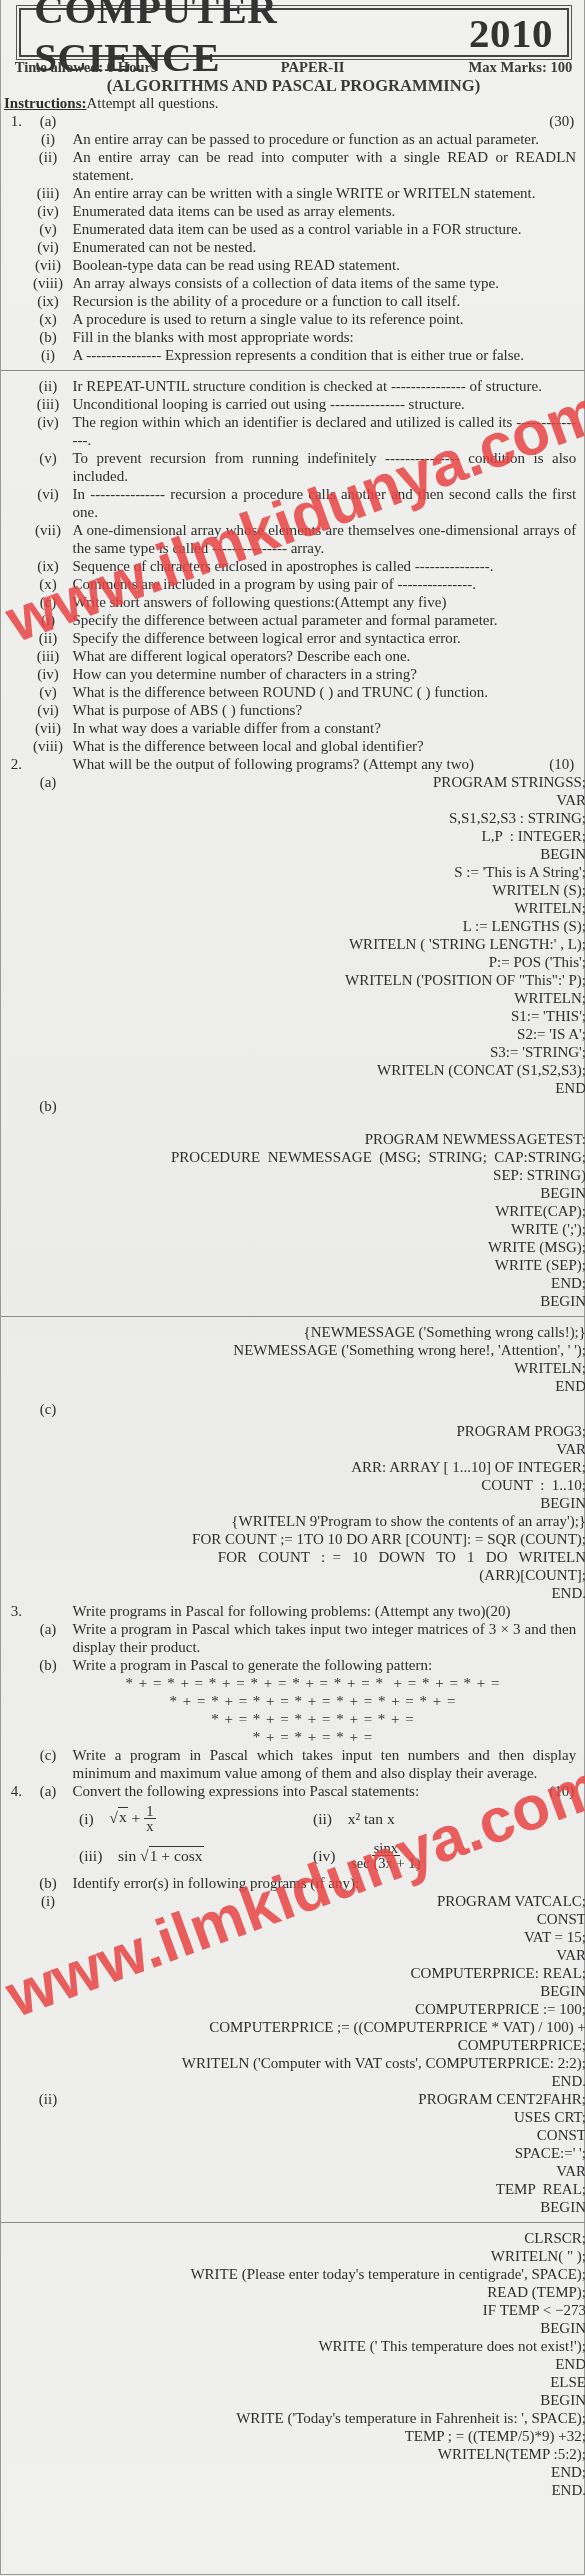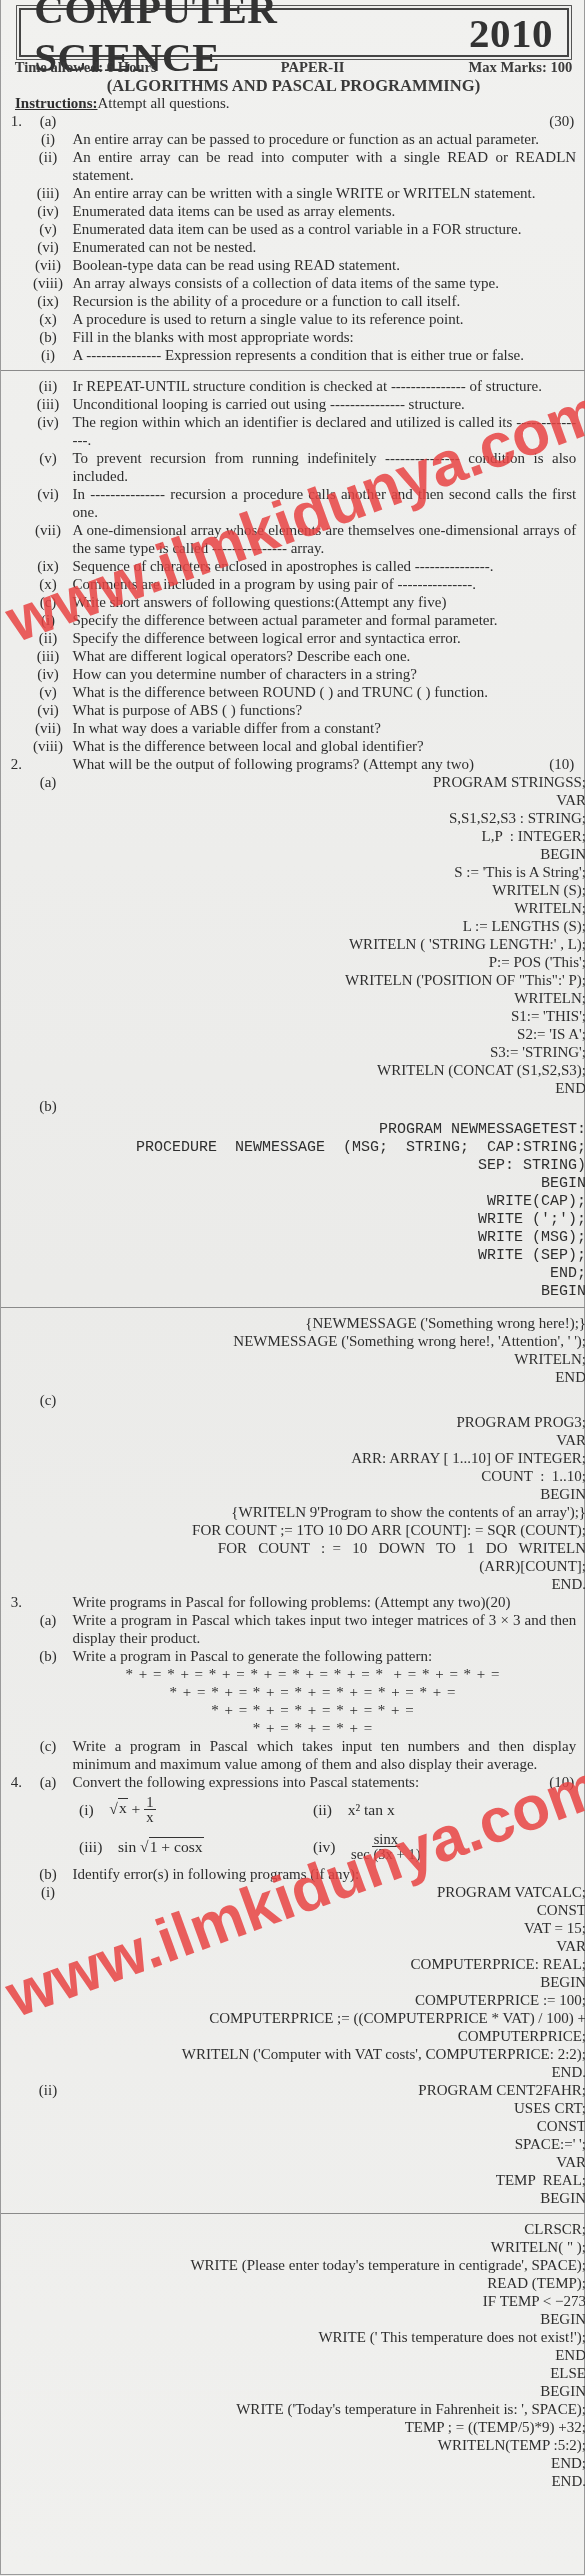--- a/index.html
+++ b/index.html
@@ -56,21 +56,21 @@
   </div>
 
   <div class="meta-row">
     <span>Time allowed: 6 Hours</span>
     <span>PAPER-II</span>
     <span>Max Marks: 100</span>
   </div>
   <div class="subtitle">(ALGORITHMS AND PASCAL PROGRAMMING)</div>
 
   <div class="content">
-    <div class="row" style="padding-left:14px;">
+    <div class="row" style="padding-left:3px;">
       <span style="text-decoration:underline;font-weight:bold;">Instructions:</span>
         <span> Attempt all questions.</span>
     </div>
 
     <div class="row">
       <span class="num">1.</span>
       <span class="lab">(a)</span>
       <span class="marks">(30)</span>
     </div>
     <div id="q1a-items">
@@ -237,23 +237,23 @@
     <div class="row">
       <span class="num"></span>
       <span class="lab">(a)</span>
       <span class="txt"></span>
     </div>
     <div class="code" id="q2a-code" style="margin-top:-18px;"><div>PROGRAM STRINGSS;</div><div>VAR</div><div>      S,S1,S2,S3 : STRING;</div><div>      L,P  : INTEGER;</div><div>BEGIN</div><div>      S := 'This is A String';</div><div>      WRITELN (S);</div><div>      WRITELN;</div><div>      L := LENGTHS (S);</div><div>      WRITELN ( 'STRING LENGTH:' , L);</div><div>      P:= POS ('This';</div><div>      WRITELN ('POSITION OF "This":' P);</div><div>      WRITELN;</div><div>      S1:= 'THIS';</div><div>      S2:= 'IS A';</div><div>      S3:= 'STRING';</div><div>      WRITELN (CONCAT (S1,S2,S3);</div><div>END</div></div>
     <div class="row">
       <span class="num"></span>
       <span class="lab">(b)</span>
     </div>
-    <div class="code" id="q2b-code1" style="padding-left:69px;margin-top:6px;font-family:Liberation Mono, monospace;"><div>PROGRAM NEWMESSAGETEST:</div><div>PROCEDURE  NEWMESSAGE  (MSG;  STRING;  CAP:STRING;</div><div>SEP: STRING)</div><div>BEGIN</div><div>      WRITE(CAP);</div><div>      WRITE (';');</div><div>      WRITE (MSG);</div><div>      WRITE (SEP);</div><div>END;</div><div>BEGIN</div></div>
+    <div class="code" id="q2b-code1" style="padding-left:69px;margin-top:15px;"><div>PROGRAM NEWMESSAGETEST:</div><div>PROCEDURE  NEWMESSAGE  (MSG;  STRING;  CAP:STRING;</div><div>SEP: STRING)</div><div>BEGIN</div><div>      WRITE(CAP);</div><div>      WRITE (';');</div><div>      WRITE (MSG);</div><div>      WRITE (SEP);</div><div>END;</div><div>BEGIN</div></div>
     <div class="sep"></div>
-    <div class="code" id="q2b-code2" style="padding-left:57px;"><div>         {NEWMESSAGE ('Something wrong here!);}</div><div>         NEWMESSAGE ('Something wrong here!, 'Attention', ' ');</div><div>         WRITELN;</div><div>   END</div></div>
+    <div class="code" id="q2b-code2" style="padding-left:57px;"><div>         {NEWMESSAGE ('Something wrong calls!);}</div><div>         NEWMESSAGE ('Something wrong here!, 'Attention', ' ');</div><div>         WRITELN;</div><div>   END</div></div>
     <div class="row" style="margin-top:5.9px;">
       <span class="num"></span>
       <span class="lab">(c)</span>
     </div>
     <div class="code" id="q2c-code" style="margin-top:3.9px;"><div>PROGRAM PROG3;</div><div>VAR</div><div>      ARR: ARRAY [ 1...10] OF INTEGER;</div><div>      COUNT  :  1..10;</div><div>BEGIN</div><div>      {WRITELN 9'Program to show the contents of an array');}</div><div>      FOR COUNT ;= 1TO 10 DO ARR [COUNT]: = SQR (COUNT);</div><div>      FOR   COUNT   :  =   10   DOWN   TO   1   DO   WRITELN</div><div>      (ARR)[COUNT];</div><div>END.</div></div>
 
     <div class="row">
       <span class="num">3.</span>
       <span class="lab"></span>
       <span class="txt">Write programs in Pascal for following problems: (Attempt any two)(20)</span>

